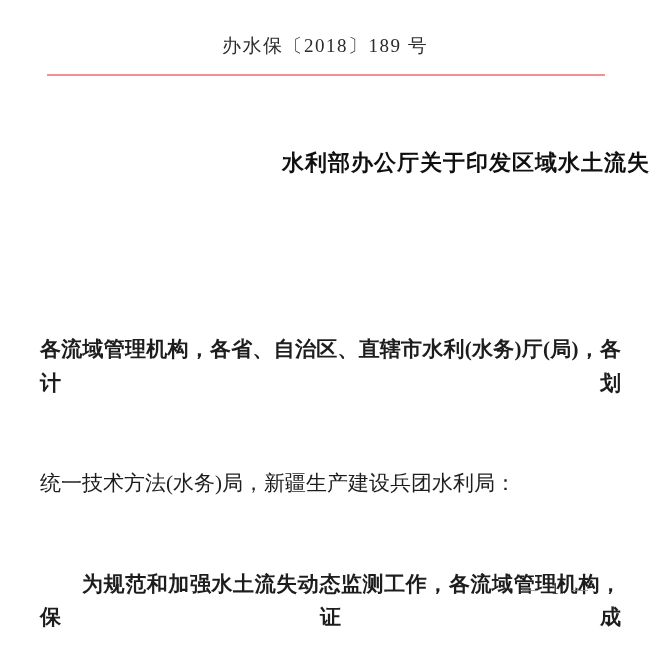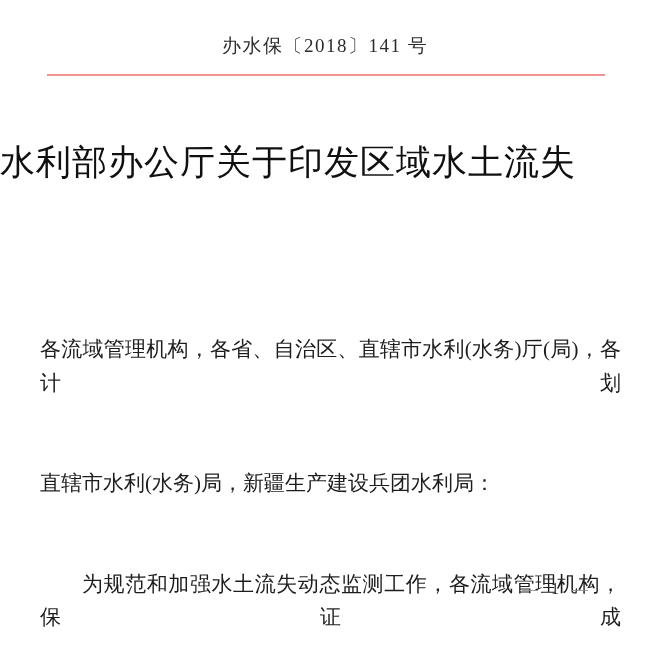--- a/index.html
+++ b/index.html
@@ -30,71 +30,72 @@
     left: 47px;
     width: 558px;
     height: 2px;
     background: #f19190;
   }
   .doc-title {
     position: absolute;
     top: 141px;
     left: 0;
     right: 0;
-    text-align: left;
-    font-size: 35px;
-    font-weight: normal;
+    text-align: right;
+    font-size: 22px;
+    font-weight: bold;
     line-height: 44px;
     letter-spacing: 1px;
     color: #101010;
   }
   .body-text {
     position: absolute;
     top: 266px;
     left: 40px;
     width: 581px;
     font-size: 21px;
     line-height: 33.5px;
     color: #1d1d1d;
     white-space: pre-wrap;
   }
   .line { width: 100%; }
   .just {
     text-align: justify;
     text-align-last: justify;
+    font-weight: bold;
   }
   .ind { text-indent: 42px; }
   .page-footer {
     position: absolute;
     top: 580px;
     right: 62px;
     font-size: 16px;
     display: flex;
     align-items: center;
     gap: 13px;
   }
   .footer-dash { color: #8f8f8f; }
   .footer-num { color: #333333; }
 </style>
 </head>
 <body>
 
 <div class="page">
 
-  <div class="doc-number">办水保〔2018〕141 号</div>
+  <div class="doc-number">办水保〔2018〕189 号</div>
 
   <div class="red-divider"></div>
 
   <div class="doc-title">
     <div>水利部办公厅关于印发区域水土流失</div>
   </div>
 
   <div class="body-text">
     <div class="line just">各流域管理机构，各省、自治区、直辖市水利(水务)厅(局)，各计划</div>
-    <div class="line">直辖市水利(水务)局，新疆生产建设兵团水利局：</div>
+    <div class="line">统一技术方法(水务)局，新疆生产建设兵团水利局：</div>
     <div class="line just ind">为规范和加强水土流失动态监测工作，各流域管理机构，保证成</div>
     
     
     
     
     
     
   </div>
 
   <div class="page-footer">

